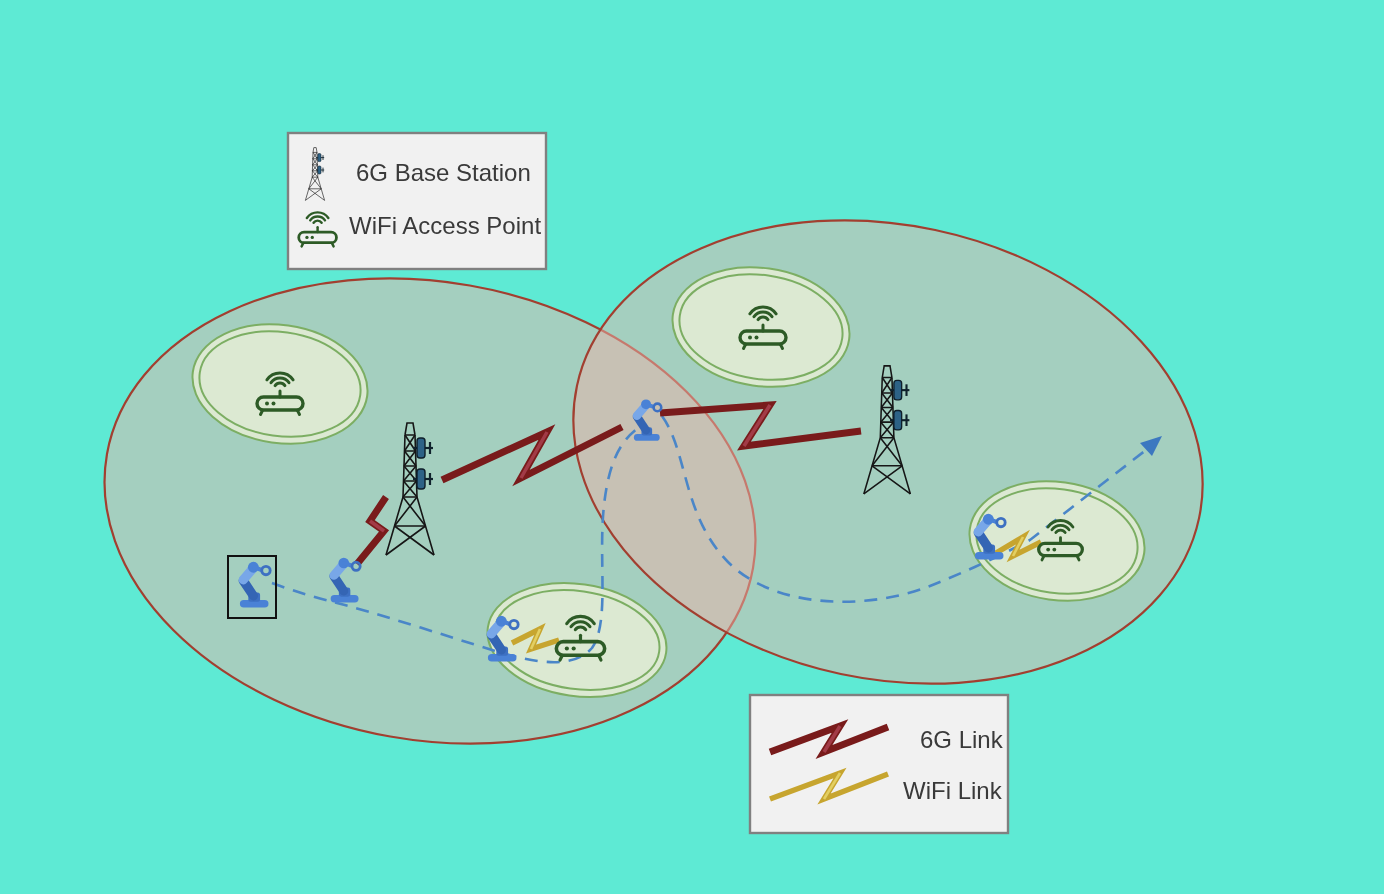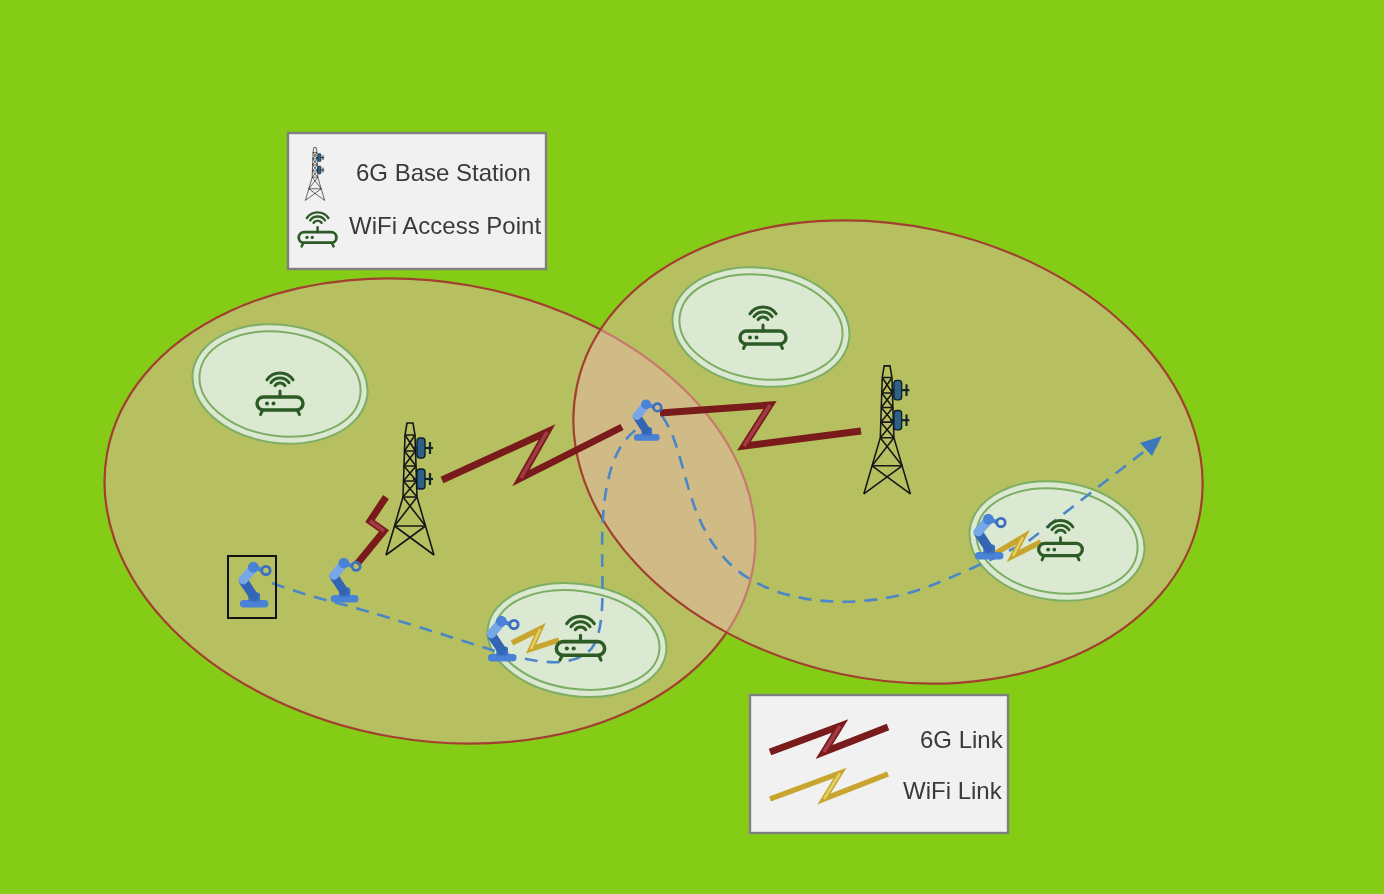--- a/index.html
+++ b/index.html
@@ -1,19 +1,19 @@
 <!DOCTYPE html>
 <html><head>
 <meta charset="utf-8">
 <style>
   html,body { margin:0; padding:0; background:#ffffff; }
   .stage {
     position:relative;
     width:1384px; height:894px;
-    background:#84cc16;
+    background:#5eead4;
     font-family:"Liberation Sans", sans-serif;
     overflow:hidden;
   }
   svg text {
     font-family:"Liberation Sans", sans-serif;
     font-size:24px;
     fill:#3a3a3a;
   }
   .cell        { fill:#eab4aa; fill-opacity:0.5; stroke:#a23f30; stroke-width:2.2; }
   .wzone-out   { fill:#dce9d2; stroke:#7cae63; stroke-width:2; }

